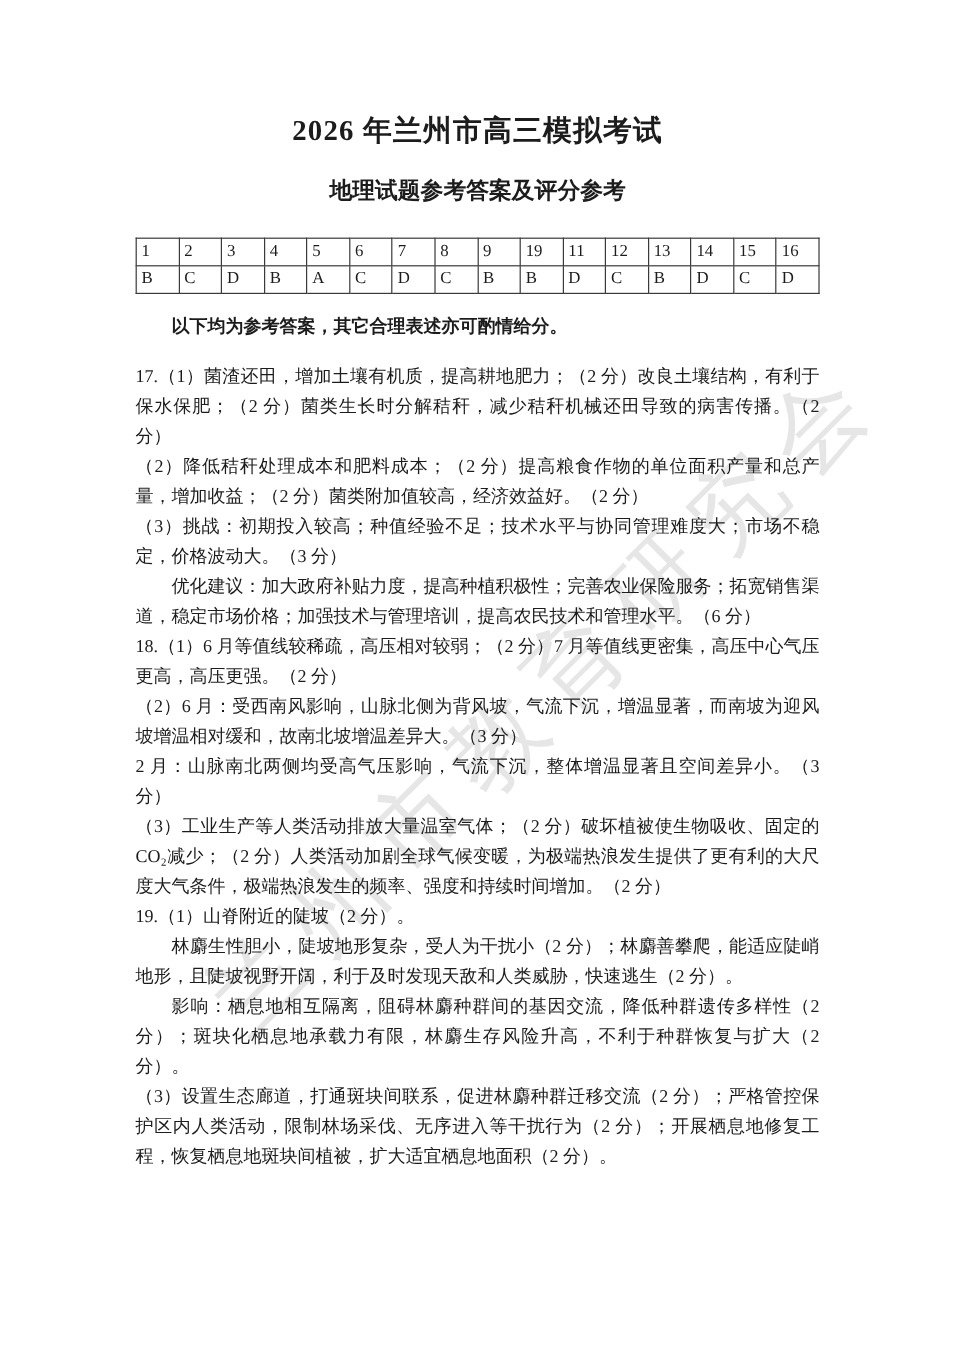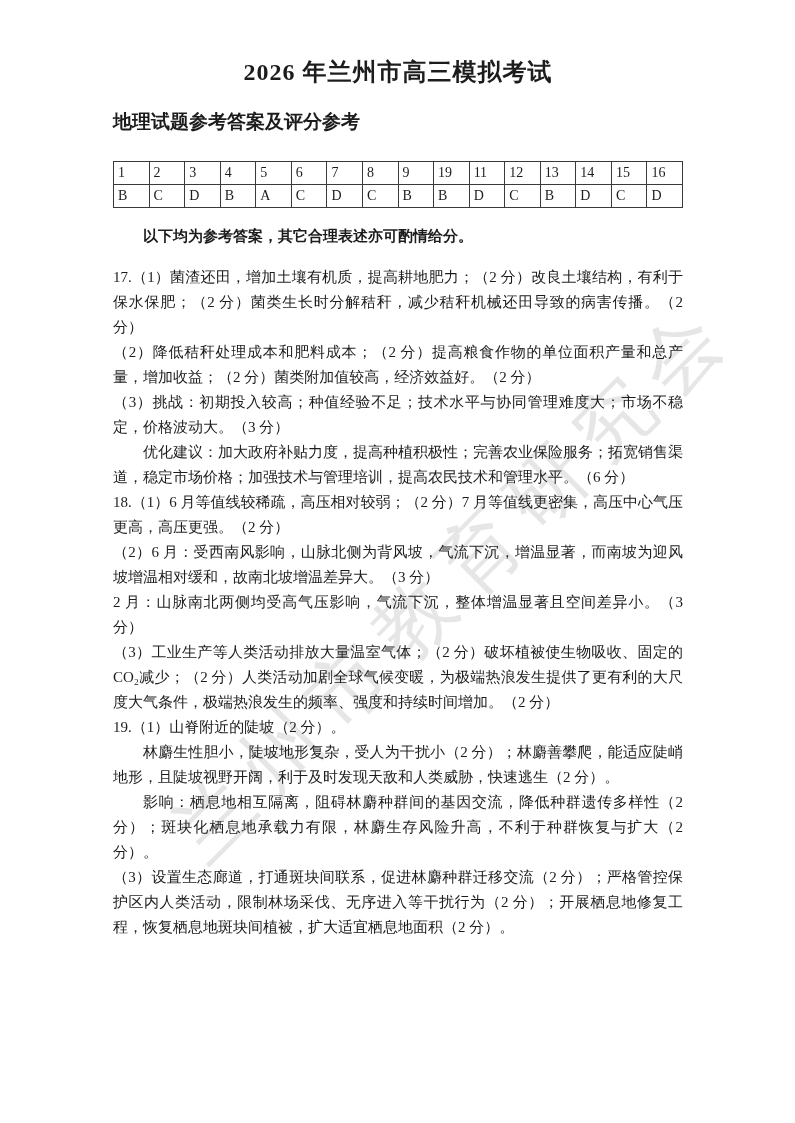--- a/index.html
+++ b/index.html
@@ -28,29 +28,29 @@
   }
 
   .content {
     position:absolute;
     left:113px; top:0;
     width:570px;
     z-index:1;
   }
 
   .title {
-    margin:56px 0 0 0;
+    margin:93px 0 0 0;
     text-align:center;
     font-size:24px;
     font-weight:700;
     letter-spacing:1px;
   }
   .subtitle {
     margin:21px 0 0 0;
-    text-align:left;
+    text-align:center;
     font-size:19px;
     font-weight:700;
   }
 
   .answer-table {
     border-collapse:collapse;
     width:100%;
     margin-top:26px;
     table-layout:fixed;
   }

